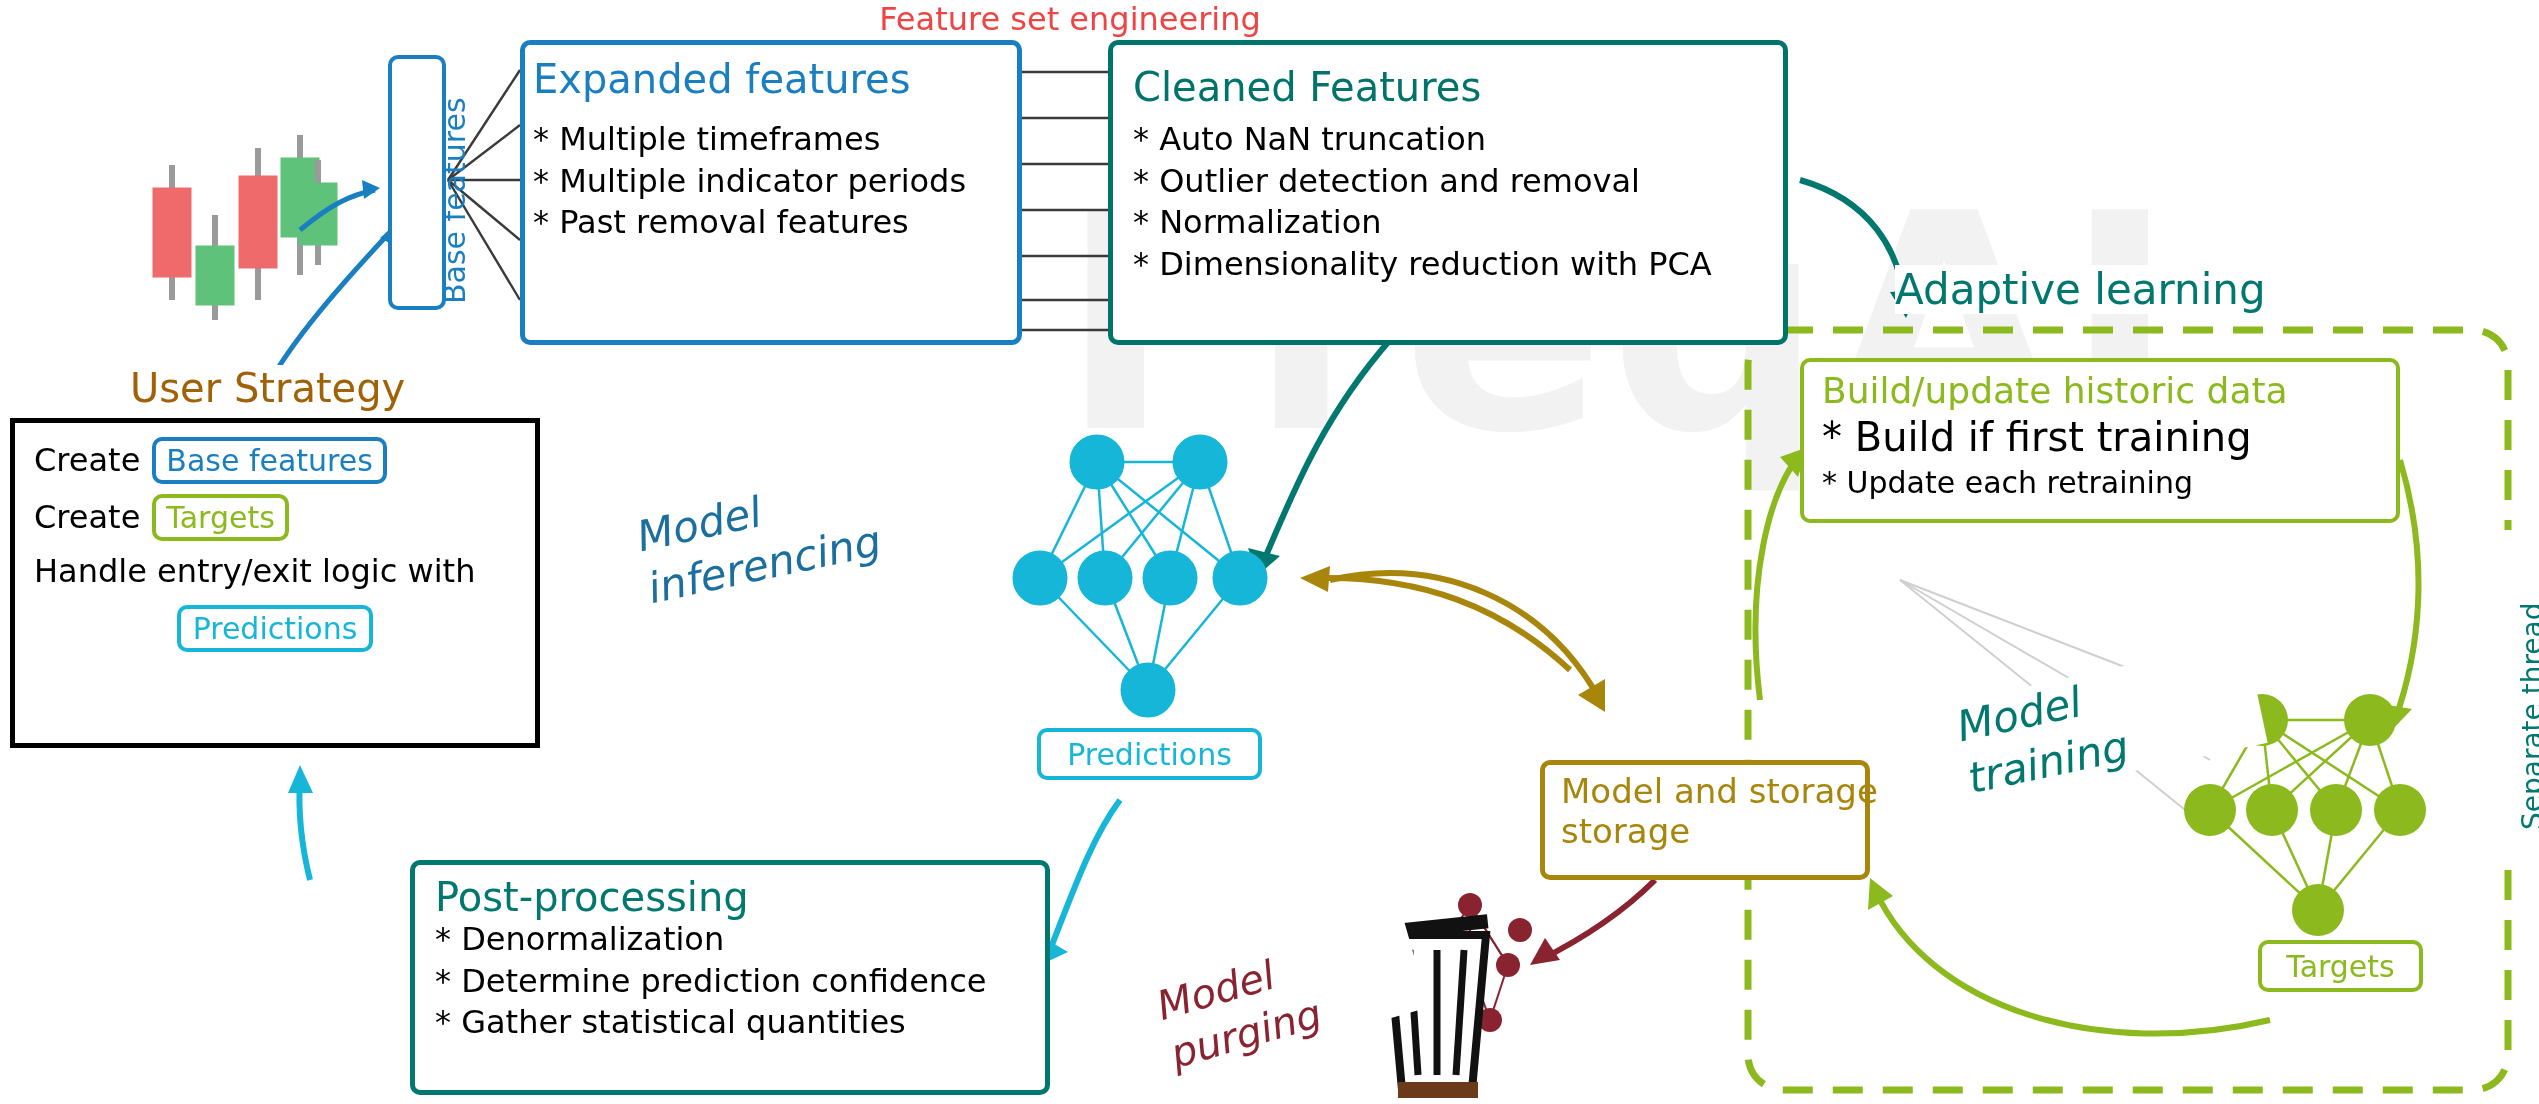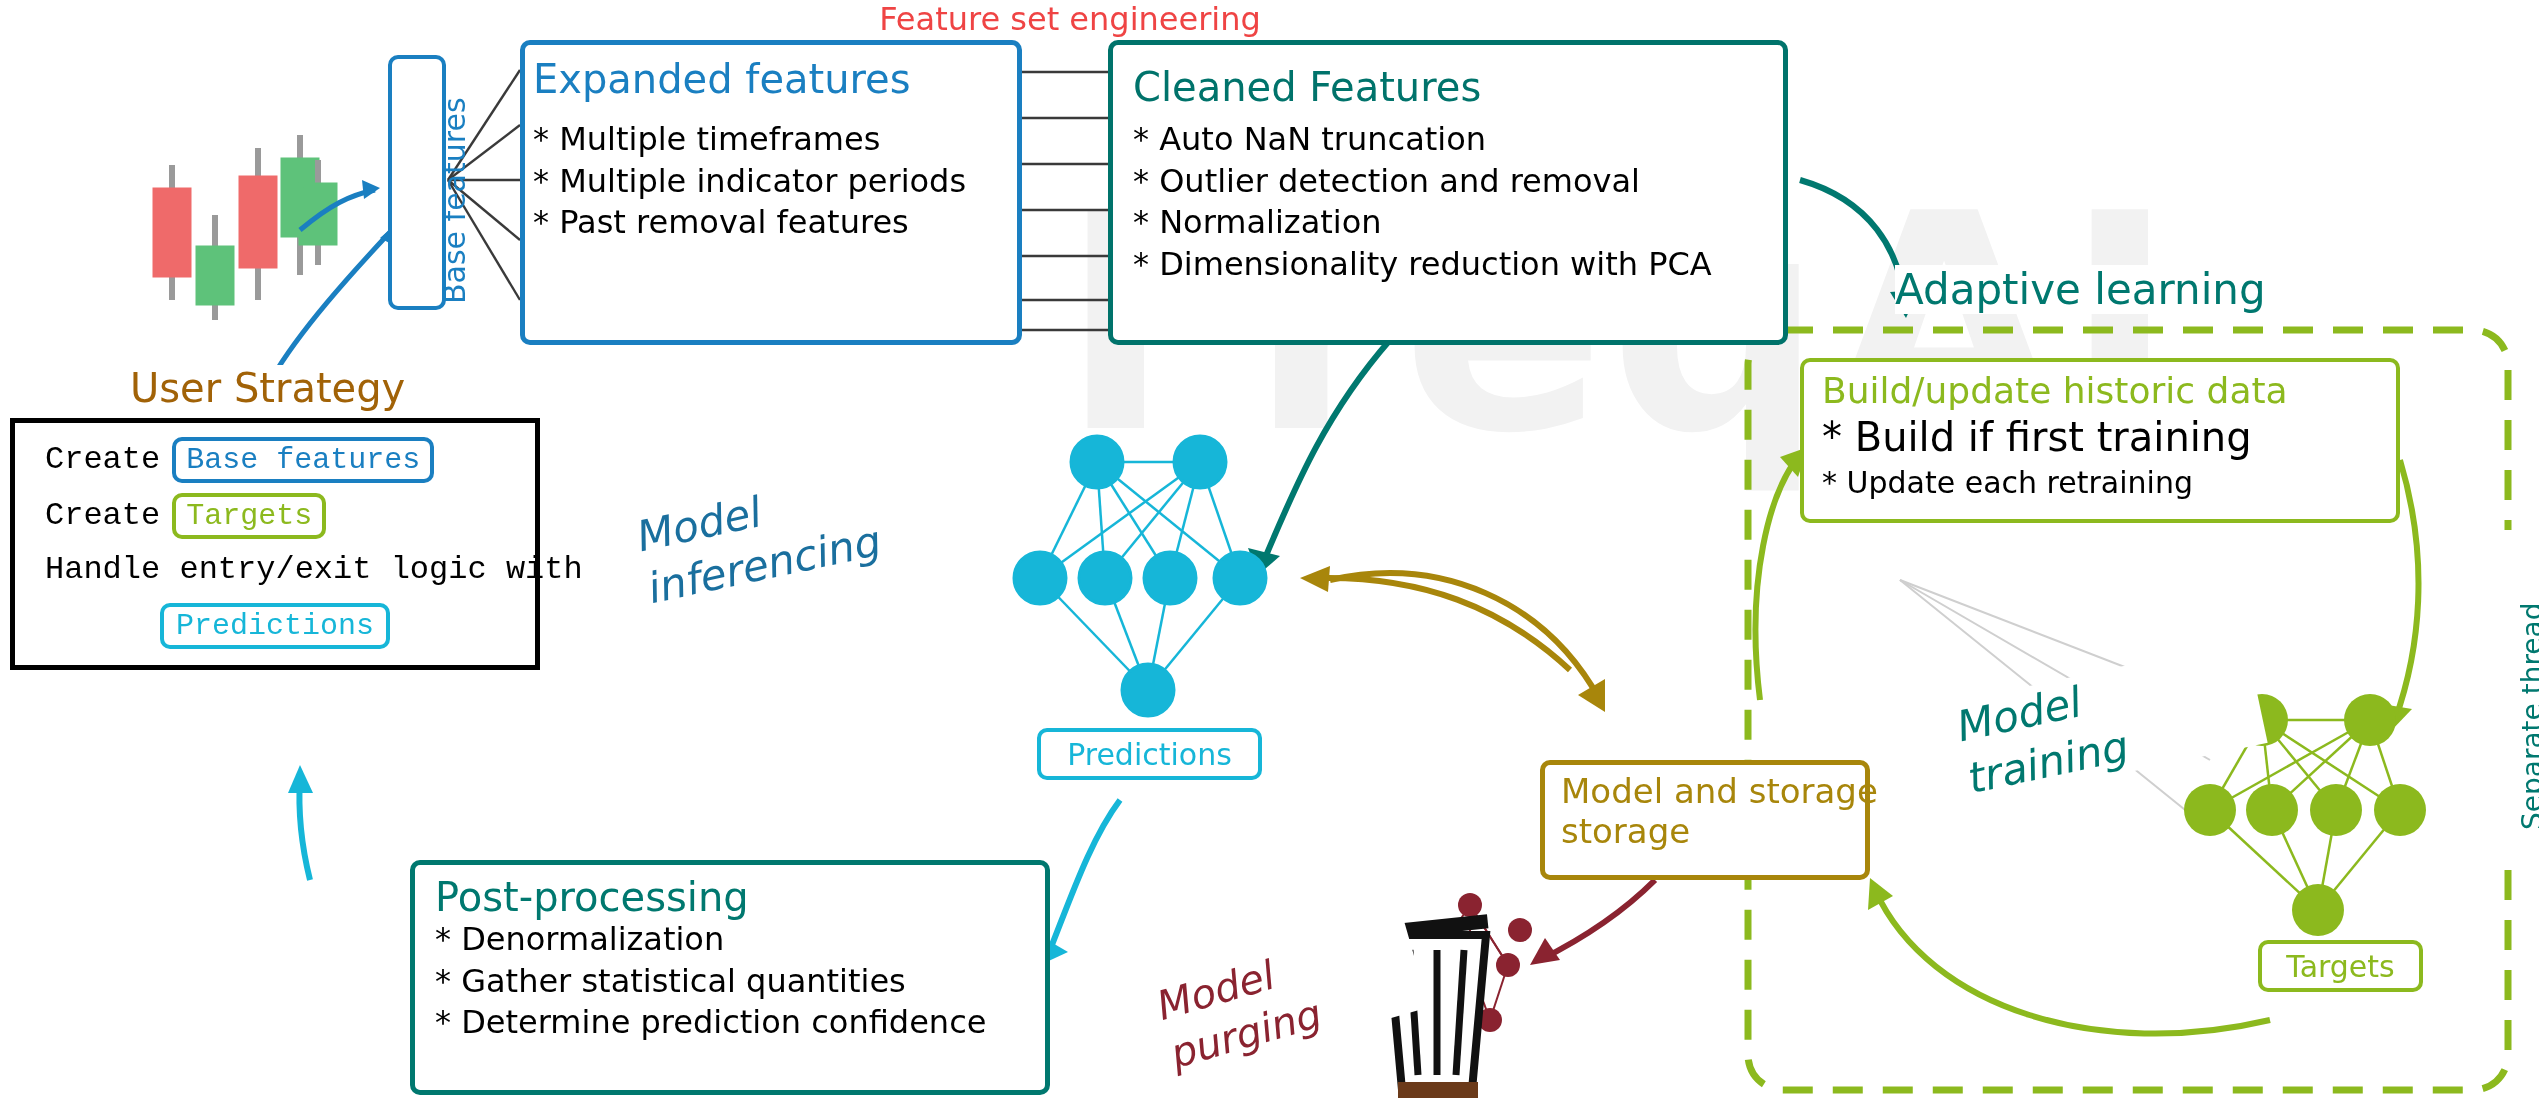--- a/index.html
+++ b/index.html
@@ -257,21 +257,21 @@
   </div>
 
   <div class="box rounded" style="left:1800px;top:358px;width:600px;height:165px;border:4px solid #8cb91e;padding:8px 18px;">
     <div style="font-size:36px;color:#8cb91e;white-space:nowrap;">Build/update historic data</div>
     <div class="item black" style="font-size:40px;">* Build if first training</div>
     <div class="item black" style="font-size:30px;">* Update each retraining</div>
   </div>
 
   <div class="box" style="left:130px;top:365px;width:400px;font-size:40px;color:#a16207;">User Strategy</div>
 
-  <div class="box" style="left:10px;top:418px;width:530px;height:252px;border:5px solid #000;padding:14px 30px;font-family:Liberation Mono, monospace;">
+  <div class="box" style="left:10px;top:418px;width:530px;height:330px;border:5px solid #000;padding:14px 19px;">
     <div style="display:flex;align-items:center;gap:12px;margin-bottom:10px;">
       <span class="item black">Create</span>
       <span class="rounded" style="border:4px solid #1a7fc1;color:#1a7fc1;font-size:30px;padding:2px 10px;">Base features</span>
     </div>
     <div style="display:flex;align-items:center;gap:12px;margin-bottom:10px;">
       <span class="item black">Create</span>
       <span class="rounded" style="border:4px solid #8cb91e;color:#8cb91e;font-size:30px;padding:2px 10px;">Targets</span>
     </div>
     <div class="item black" style="margin-bottom:12px;">Handle entry/exit logic with</div>
     <div style="text-align:center;">
@@ -300,22 +300,22 @@
   </div>
 
   <div class="box rounded" style="left:2258px;top:940px;width:165px;height:52px;border:4px solid #8cb91e;
               display:flex;align-items:center;justify-content:center;">
     <span style="color:#8cb91e;font-size:30px;">Targets</span>
   </div>
 
   <div class="box rounded" style="left:410px;top:860px;width:640px;height:235px;border:5px solid #00786f;padding:10px 20px;">
     <div class="title darkteal">Post-processing</div>
     <div class="item black">* Denormalization</div>
+    <div class="item black">* Determine prediction confidence</div>
     <div class="item black">* Gather statistical quantities</div>
-    <div class="item black">* Determine prediction confidence</div>
   </div>
 
   <div class="box" style="left:1160px;top:945px;width:260px;color:#8a2330;font-size:40px;font-style:italic;line-height:1.25;transform:rotate(-16deg);">
     <div>Model</div>
     <div>purging</div>
   </div>
 
 </div>
 
 </body></html>

